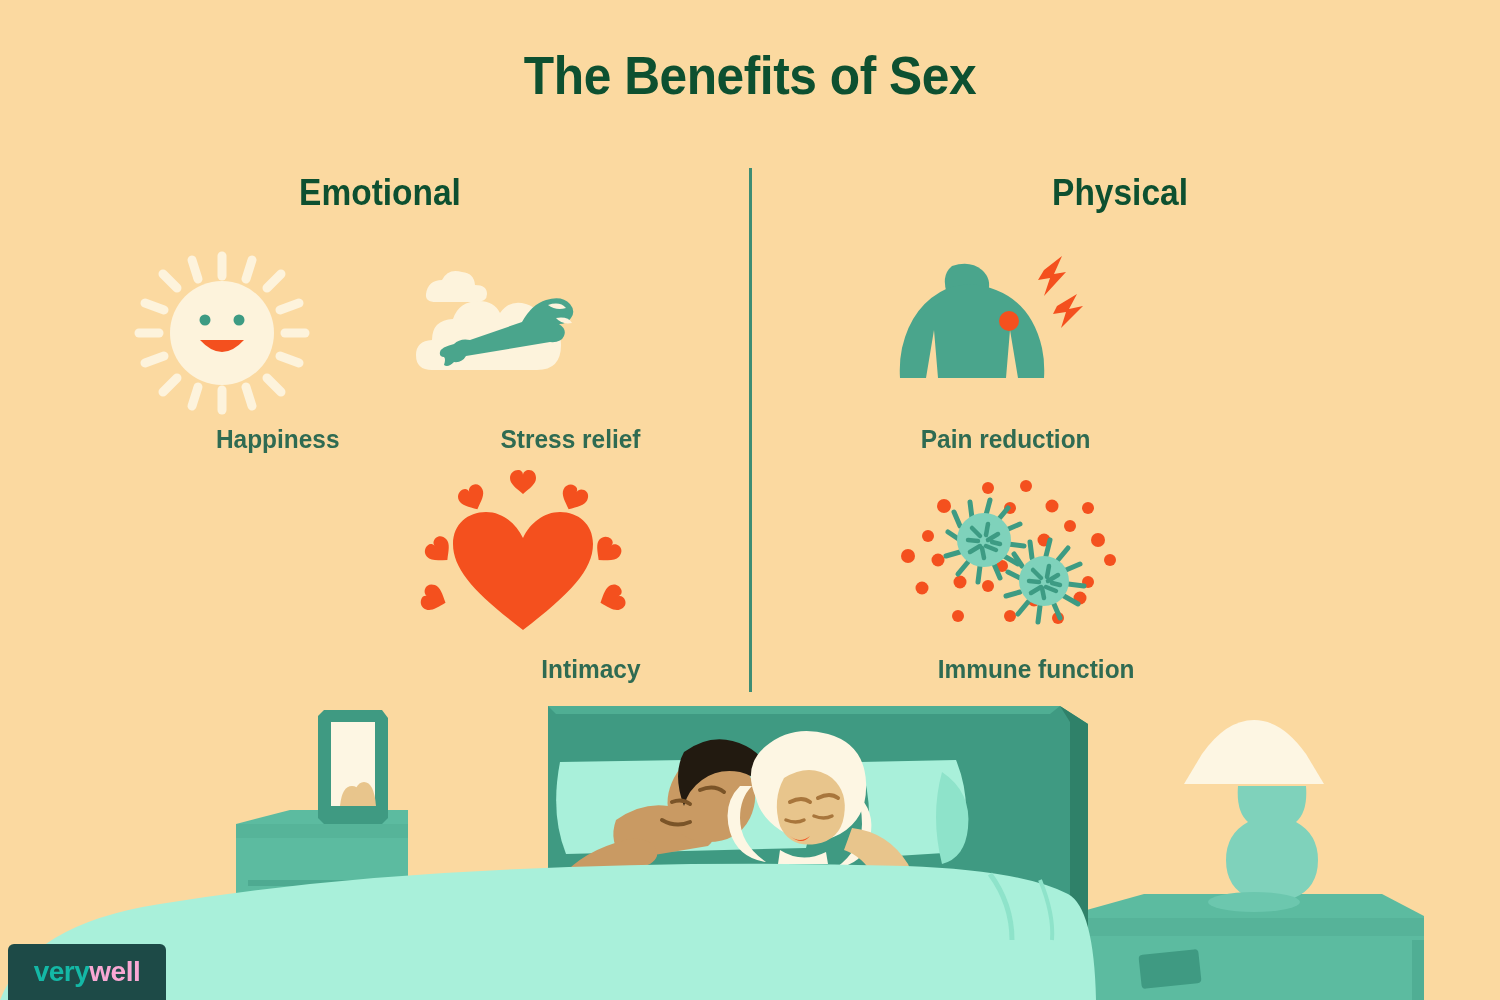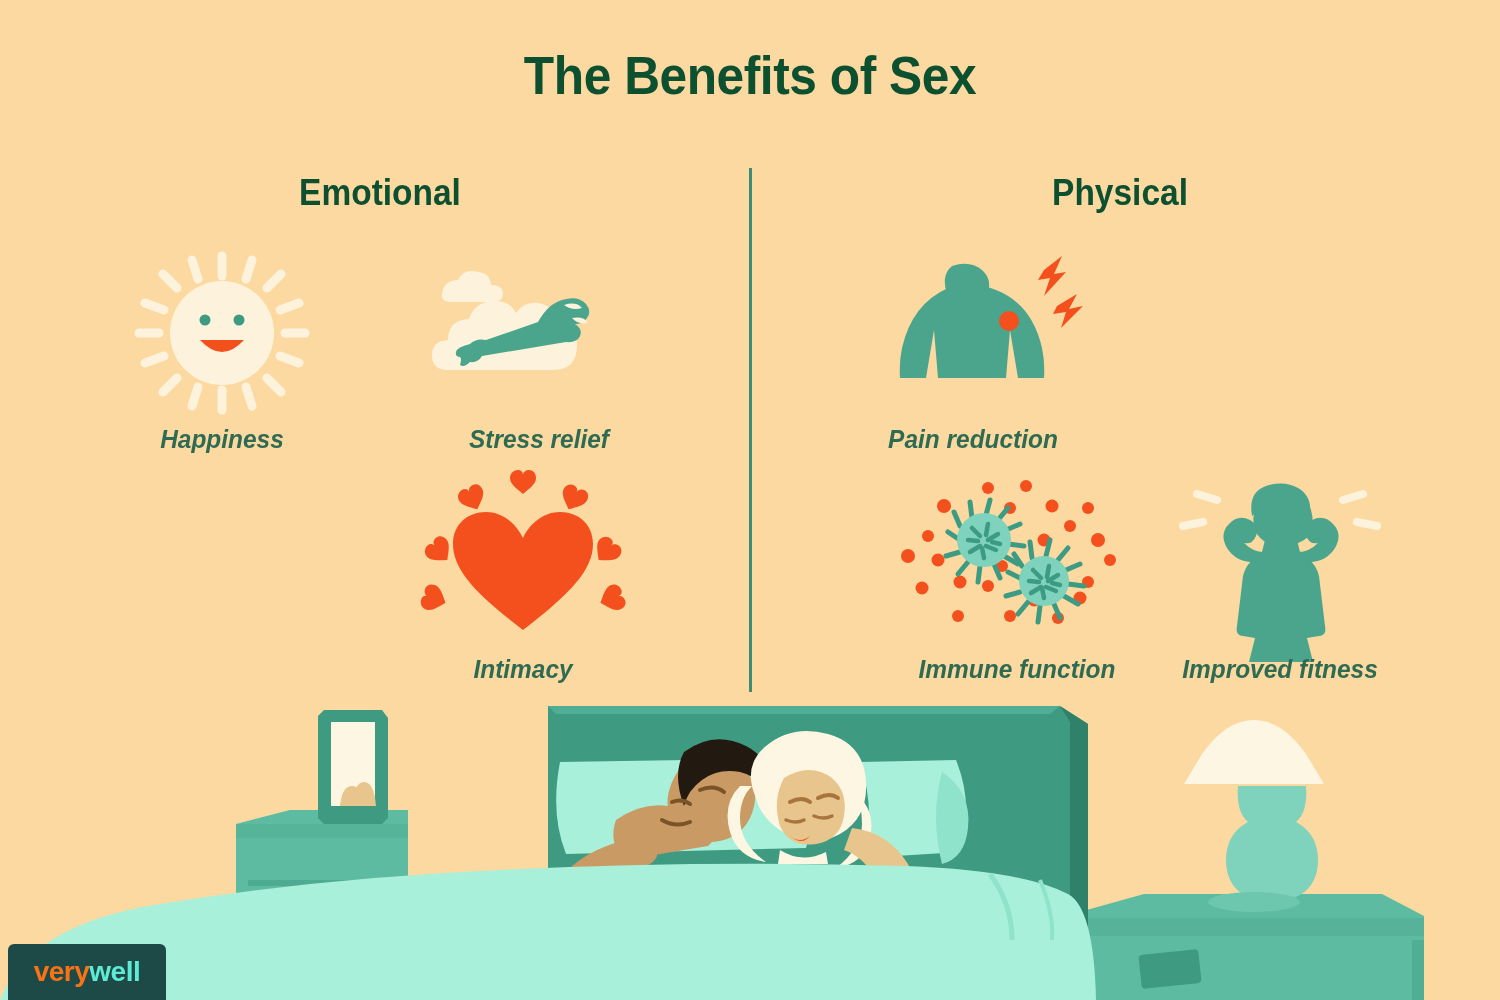--- a/index.html
+++ b/index.html
@@ -30,51 +30,51 @@
   #head-emotional{left:170px;}
   #head-physical{left:910px;}
 
   
   .divider{
     position:absolute;left:749px;top:168px;width:3px;height:524px;
     background:#3d8d74;
   }
 
   
-  .cell{position:absolute;width:250px;text-align:center;font-style:italic;}
+  .cell{position:absolute;width:250px;text-align:right;}
   .cell .art{position:relative;width:250px;height:170px;margin:0 auto;}
   .cell .label{
     margin-top:6px;font-size:26px;font-weight:bold;color:#2f6b52;
     transform:scaleX(0.94);white-space:nowrap;
     font-family:"Liberation Sans",sans-serif;
   }
   #cell-happiness {left:97px; top:248px;}
-  #cell-stress    {left:414px;top:248px;}
+  #cell-stress    {left:398px;top:248px;}
   #cell-pain      {left:848px;top:248px;}
   #cell-heart     {left:1155px;top:248px;}
   #cell-self      {left:97px; top:478px;}
   #cell-intimacy  {left:398px;top:478px;}
   #cell-immune    {left:892px;top:478px;}
   #cell-fitness   {left:1155px;top:478px;}
 
   svg{display:block;overflow:visible;}
 
   
   #scene{position:absolute;left:0;bottom:0;width:1500px;height:310px;}
 
   
   #logo{
     position:absolute;left:8px;bottom:0px;
     width:158px;height:56px;background:#1d4a47;
     border-radius:6px 6px 0 0;
     display:flex;align-items:center;justify-content:center;
   }
   #logo .lw{font-size:28px;font-weight:bold;letter-spacing:-0.5px;}
-  #logo .very{color:#f97316;}
-  #logo .well{color:#5eead4;}
+  #logo .very{color:#14b8a6;}
+  #logo .well{color:#f9a8d4;}
 </style>
 </head>
 <body>
 
 <div id="stage">
 
   <div class="title">The Benefits of Sex</div>
 
   <div class="col-head" id="head-emotional">Emotional</div>
   <div class="col-head" id="head-physical">Physical</div>
@@ -270,44 +270,20 @@
               <line x1="139" y1="115" x2="149" y2="109"></line>
             <line x1="137" y1="103" x2="147" y2="104"></line>
               <line x1="160" y1="105" x2="168" y2="107"></line>
           </g>
         </g>
       </svg>
     </div>
     <div class="label">Immune function</div>
   </div>
 
-  <div class="cell" id="cell-fitness">
-    <div class="art">
-      <svg width="250" height="170" viewBox="0 0 250 170">
-        <g stroke="#fdf3dc" stroke-width="8" stroke-linecap="round">
-          <line x1="42" y1="16" x2="62" y2="22"></line>
-          <line x1="28" y1="48" x2="48" y2="44"></line>
-          <line x1="208" y1="16" x2="188" y2="22"></line>
-          <line x1="222" y1="48" x2="202" y2="44"></line>
-        </g>
-        <g fill="#4aa58c">
-
-          <path d="M100 30 q8-18 28-18 q22 0 28 20 q4 14-2 26 q-10 10-26 10 q-18 0-26-12 q-6-12-2-26z"></path>
-          <path d="M97 38 q-4-24 14-30 q18-6 32 2 q14 8 12 26 q-12-12-30-10 q-18 2-28 12z"></path>
-
-          <path d="M110 62 h32 l4 16 q14 4 18 20 l6 50 q2 10-6 10 l-12 2 l6 24 h-64 l6-24 l-12-2 q-8 0-6-10 l6-50 q4-16 18-20z"></path>
-
-          <path d="M104 84 q-22 2-32-14 q-8-14 2-24 q9-10 21-4 q10 6 6 16 q-4 9-12 7 q10 10 22 9 z"></path>
-
-          <path d="M148 84 q22 2 32-14 q8-14-2-24 q-9-10-21-4 q-10 6-6 16 q4 9 12 7 q-10 10-22 9 z"></path>
-        </g>
-      </svg>
-    </div>
-    <div class="label">Improved fitness</div>
-  </div>
 
   <div id="scene">
     <svg width="1500" height="310" viewBox="0 0 1500 310">
 
       <g>
         <path d="M1058 228 l86-24 h238 l42 22 v84 h-366 z" fill="#5cbba0"></path>
         <path d="M1058 228 h366 v18 h-366z" fill="#4aa58c" opacity="0.35"></path>
         <path d="M1424 250 v60 h-12 v-60z" fill="#3f9a82" opacity="0.4"></path>
         <rect x="1140" y="262" width="60" height="34" rx="4" fill="#3f9a82" transform="rotate(-6 1170 279)"></rect>
       </g>

